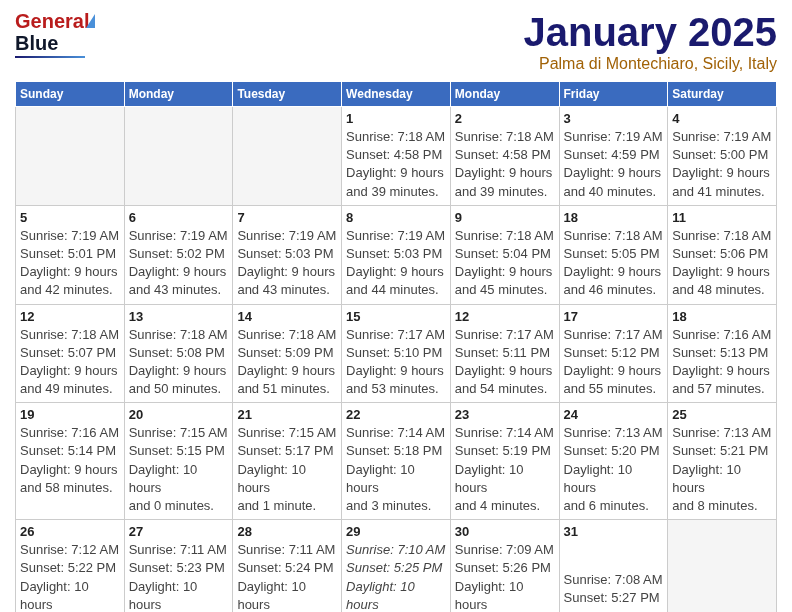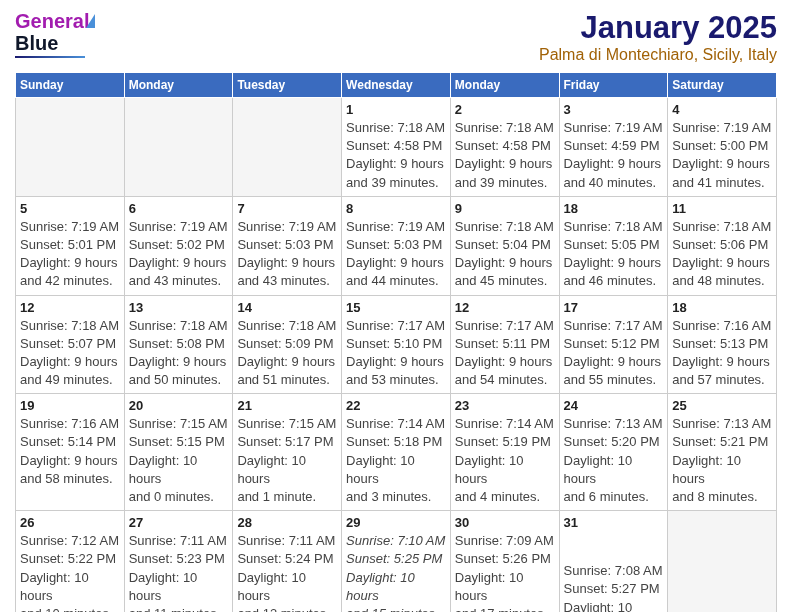--- a/index.html
+++ b/index.html
@@ -17,21 +17,21 @@
     .header-row {
       display: flex;
       align-items: flex-start;
       justify-content: space-between;
       margin-bottom: 8px;
     }
     .title-block {
       text-align: right;
     }
     .calendar-title {
-      font-size: 31px;
+      font-size: 40px;
       font-weight: bold;
       color: #1a1a6e;
     }
     .calendar-subtitle {
       font-size: 16px;
       color: #a16207;
     }
     .calendar {
       width: 100%;
       border-collapse: collapse;
@@ -100,21 +100,21 @@
     }
   </style>
 </head>
 <body>
 
 <div class="container">
   <div class="header-row">
     <div class="logo-wrapper">
       <div class="logo-area">
         <div style="display:flex;align-items:center;">
-          <span class="logo-g" style="color:#a21caf;font-size:20px;font-weight:bold;">General</span>
+          <span class="logo-g" style="color:#b91c1c;font-size:20px;font-weight:bold;">General</span>
           <span class="tri"></span>
         </div>
         <div style="display:flex;align-items:center;">
           <span style="color:#0f172a;font-size:20px;font-weight:bold;">Blue</span>
         </div>
         <div class="logo-line"></div>
       </div>
     </div>
     <div class="title-block">
       <div class="calendar-title">January 2025</div>

